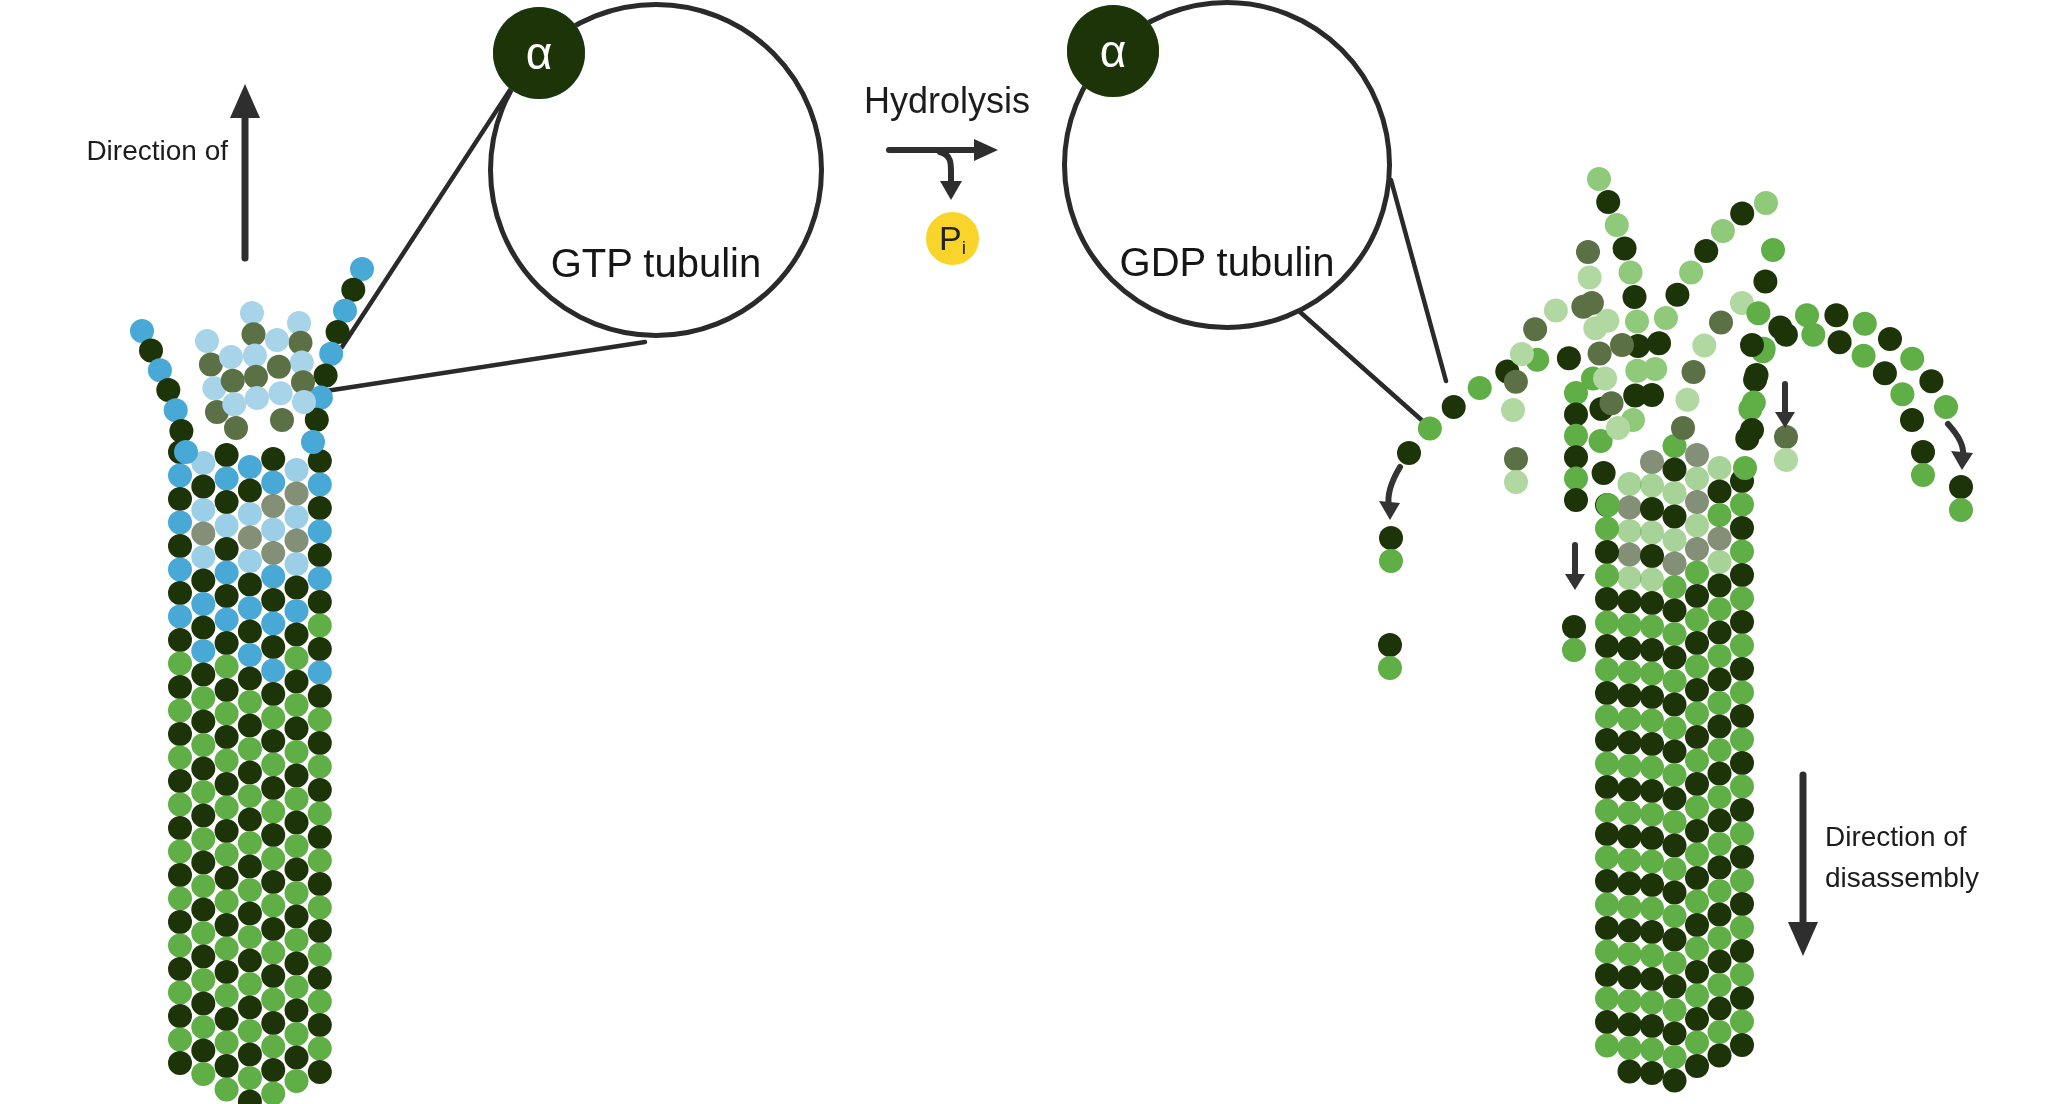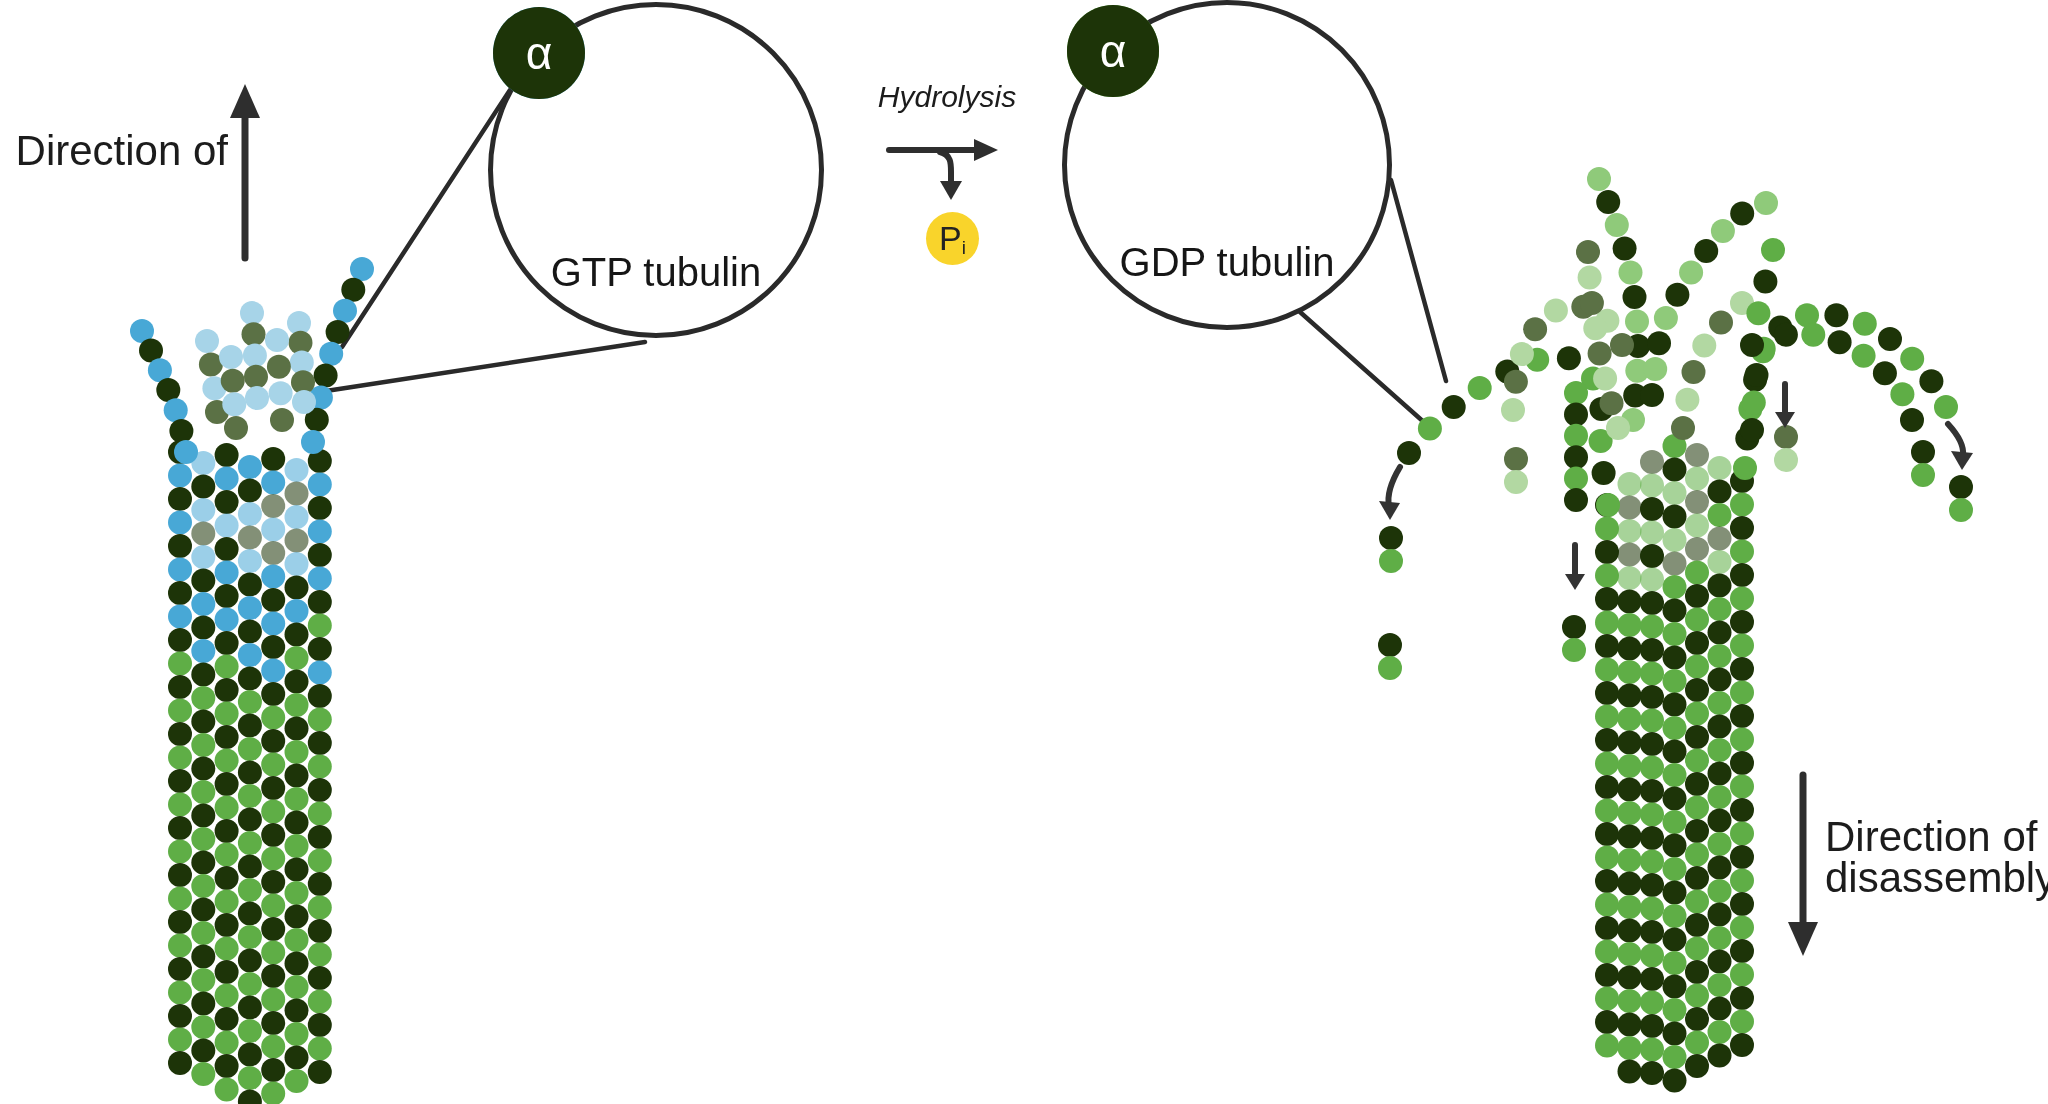--- a/index.html
+++ b/index.html
@@ -1,33 +1,33 @@
 <!DOCTYPE html>
 <html><head>
 <meta charset="utf-8">
 <style>
   html,body{margin:0;padding:0;background:#ffffff;}
   .stage{
     position:relative;width:2048px;height:1104px;overflow:hidden;background:#ffffff;
     font-family:"Liberation Sans", sans-serif;color:#1c1c1c;
   }
   svg.fig{position:absolute;left:0;top:0;}
-  .dirlabel{position:absolute;font-size:42px;line-height:41px;color:#1c1c1c;}
+  .dirlabel{position:absolute;font-size:28px;line-height:41px;color:#1c1c1c;}
   .dirlabel.assembly{left:0;top:130;width:228px;text-align:right;top:130px;}
   .dirlabel.disassembly{left:1825px;top:816px;width:223px;text-align:left;}
-  .hydrolysis{position:absolute;left:840px;top:80px;width:214px;text-align:center;font-size:30px;font-style:italic;}
+  .hydrolysis{position:absolute;left:840px;top:80px;width:214px;text-align:center;font-size:36px;}
   .inset{position:absolute;border:5.5px solid #2a2a2a;border-radius:50%;background:#ffffff;box-sizing:border-box;}
   .inset.gtp{left:488px;top:2px;width:336px;height:336px;}
   .inset.gdp{left:1062px;top:0px;width:330px;height:330px;}
   .subunit{position:absolute;width:92px;height:92px;border-radius:50%;
     display:flex;align-items:center;justify-content:center;font-size:46px;}
   .subunit.dark{color:#ffffff;}
   .subunit.lite{color:#232323;}
   .inset-caption{position:absolute;left:0;width:100%;text-align:center;font-size:40px;color:#161616;}
-  .inset.gtp .inset-caption{top:243px;}
+  .inset.gtp .inset-caption{top:234px;}
   .inset.gdp .inset-caption{top:235px;text-align:center;}
   .pi-badge{position:absolute;left:926px;top:212px;width:53px;height:53px;border-radius:50%;
     display:flex;align-items:center;justify-content:center;font-size:34px;color:#232323;}
   .pi-badge sub{font-size:19px;line-height:0;transform:translate(0,9px);}
 </style>
 </head>
 <body>
 
 <div class="stage">
   <svg class="fig" id="figsvg" width="2048" height="1104" viewBox="0 0 2048 1104">

